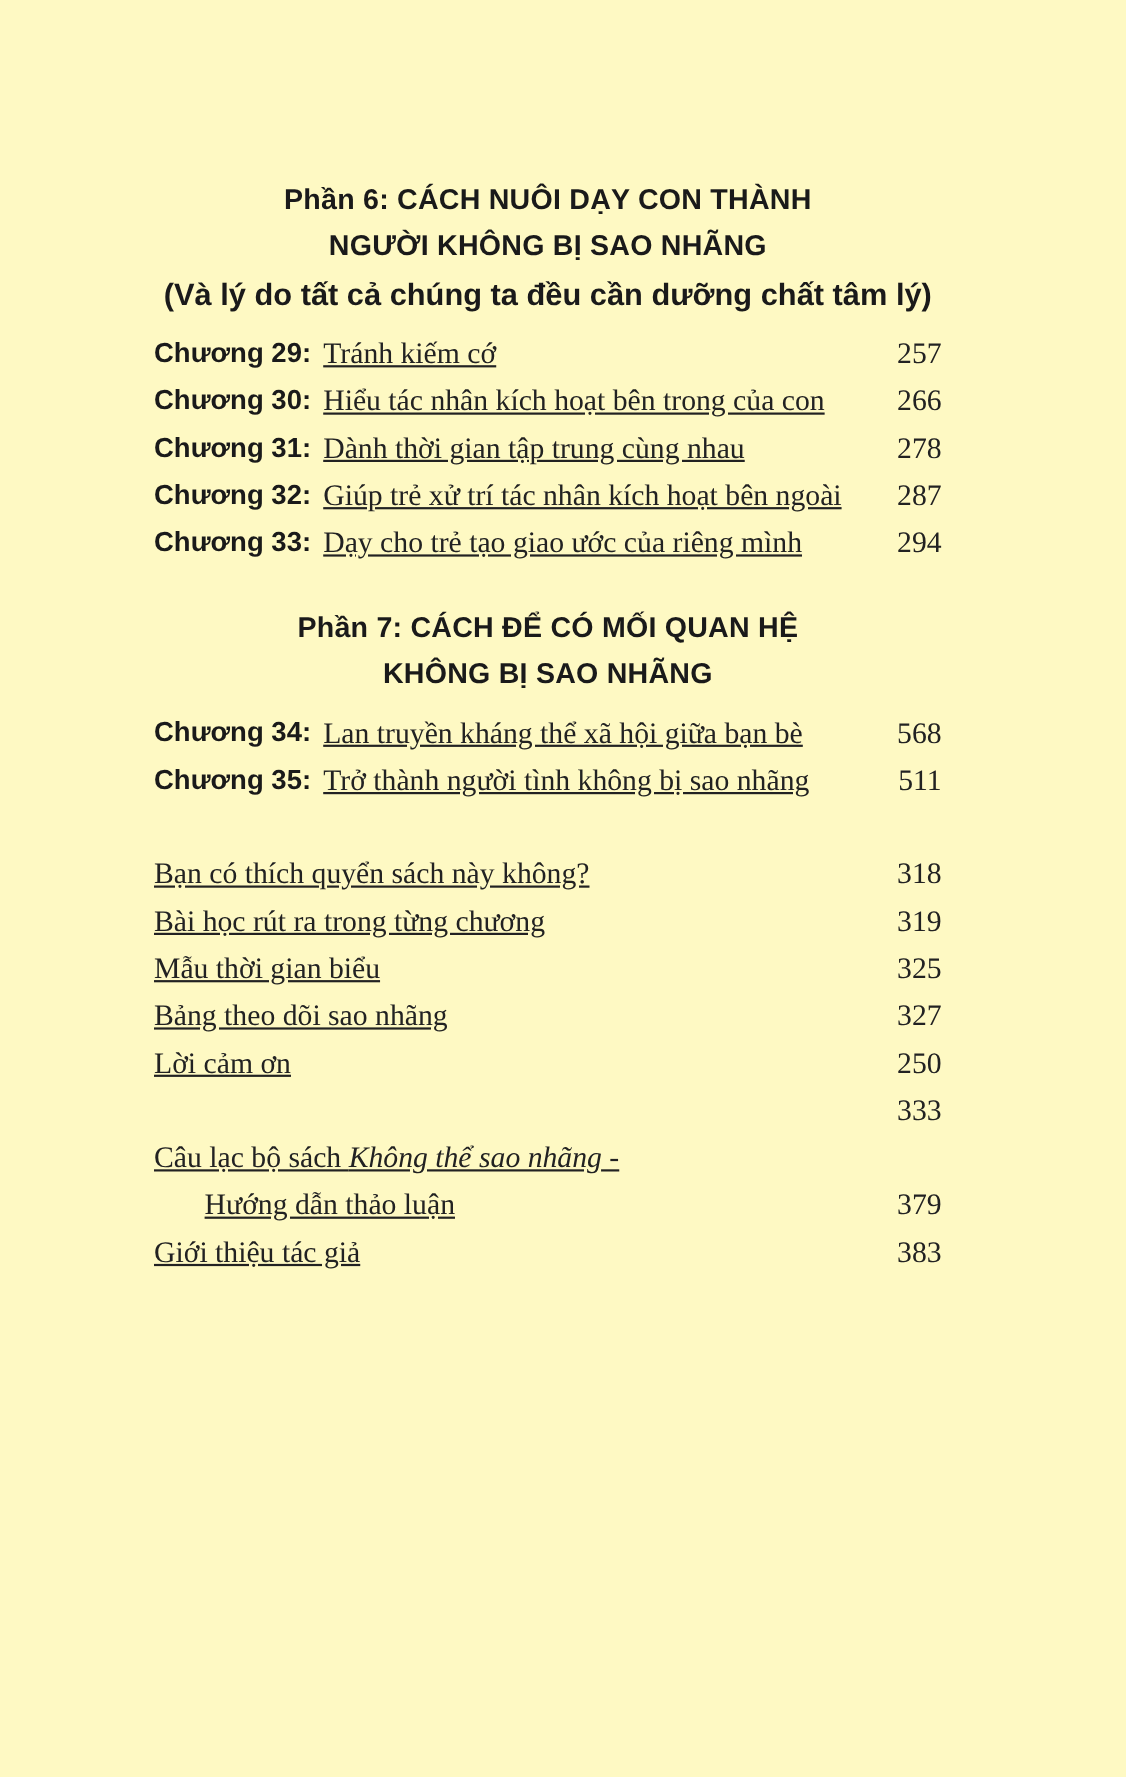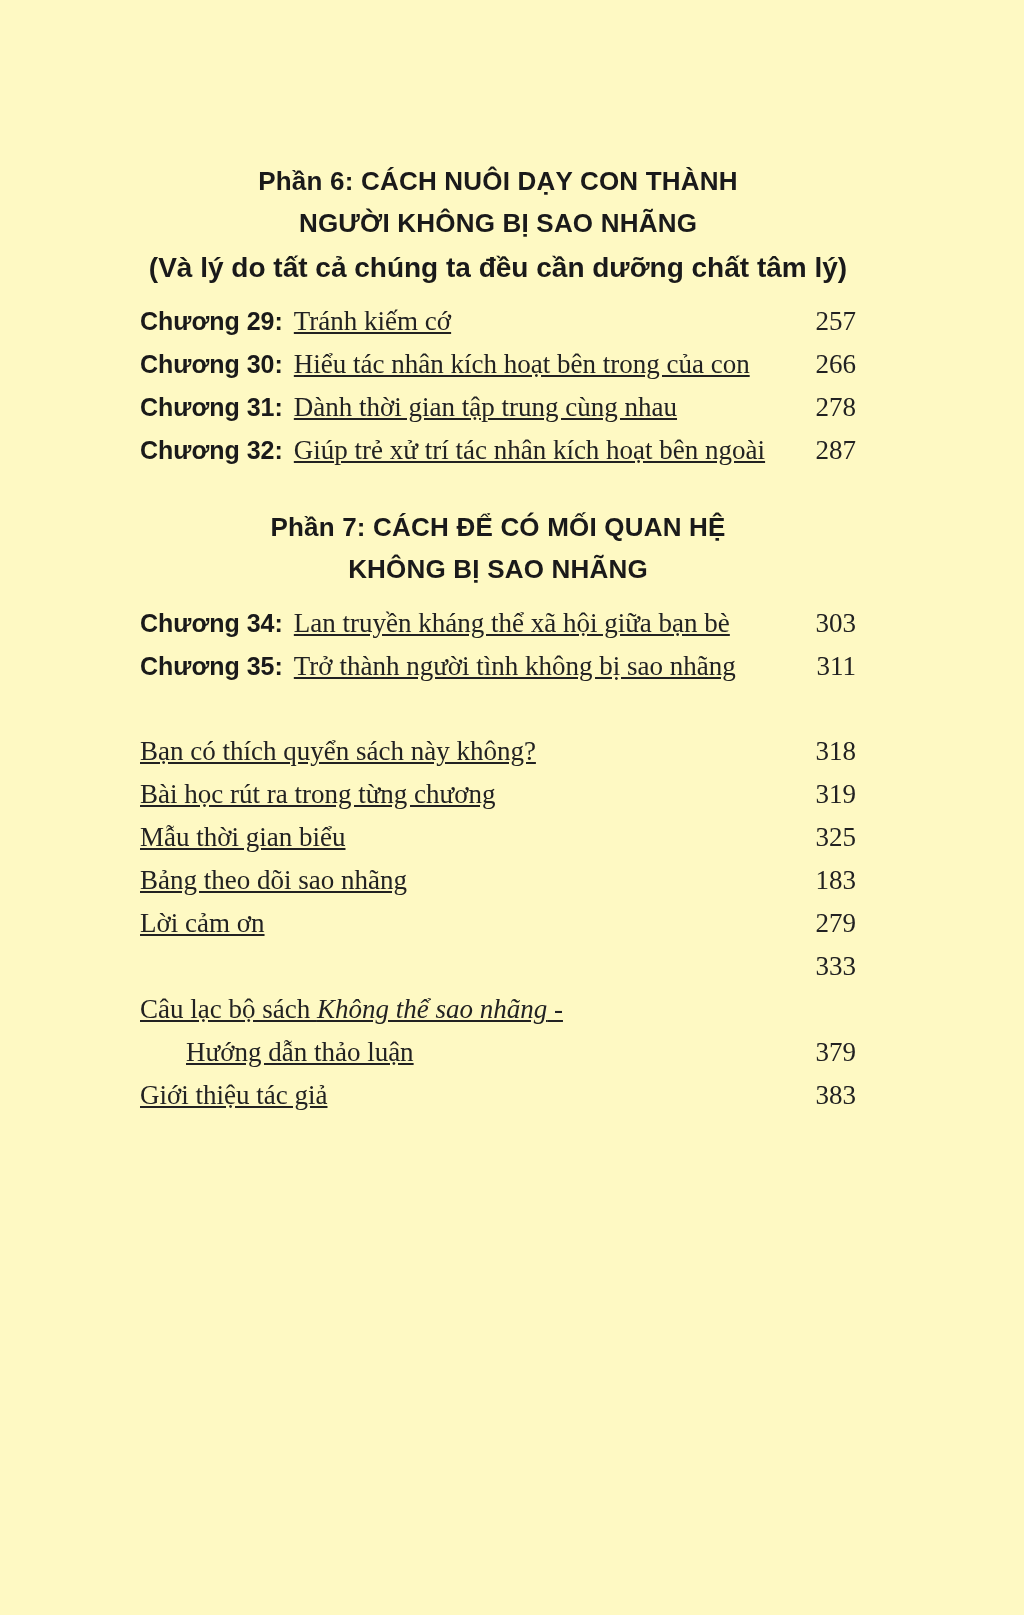--- a/index.html
+++ b/index.html
@@ -84,61 +84,66 @@
       <div class="entry">
         <span class="label">Chương 31:</span>
         <span class="title">Dành thời gian tập trung cùng nhau</span>
         <span class="page-num">278</span>
       </div>
       <div class="entry">
         <span class="label">Chương 32:</span>
         <span class="title">Giúp trẻ xử trí tác nhân kích hoạt bên ngoài</span>
         <span class="page-num">287</span>
       </div>
+      <div class="entry">
+        <span class="label">Chương 33:</span>
+        <span class="title">Dạy cho trẻ tạo giao ước của riêng mình</span>
+        <span class="page-num">294</span>
+      </div>
     </div>
   </div>
 
   <div class="section section-part7">
     <div class="heading-line">Phần 7: CÁCH ĐỂ CÓ MỐI QUAN HỆ</div>
     <div class="heading-line">KHÔNG BỊ SAO NHÃNG</div>
 
     <div class="entries">
       <div class="entry">
         <span class="label">Chương 34:</span>
         <span class="title">Lan truyền kháng thể xã hội giữa bạn bè</span>
-        <span class="page-num">303</span>
+        <span class="page-num">568</span>
       </div>
       <div class="entry">
         <span class="label">Chương 35:</span>
         <span class="title">Trở thành người tình không bị sao nhãng</span>
-        <span class="page-num">311</span>
+        <span class="page-num">511</span>
       </div>
     </div>
   </div>
 
   <div class="section backmatter">
     <div class="entry">
       <span class="title">Bạn có thích quyển sách này không?</span>
       <span class="page-num">318</span>
     </div>
     <div class="entry">
       <span class="title">Bài học rút ra trong từng chương</span>
       <span class="page-num">319</span>
     </div>
     <div class="entry">
       <span class="title">Mẫu thời gian biểu</span>
       <span class="page-num">325</span>
     </div>
     <div class="entry">
       <span class="title">Bảng theo dõi sao nhãng</span>
-      <span class="page-num">183</span>
+      <span class="page-num">327</span>
     </div>
     <div class="entry">
       <span class="title">Lời cảm ơn</span>
-      <span class="page-num">279</span>
+      <span class="page-num">250</span>
     </div>
     <div class="entry">
       <span class="page-num">333</span>
     </div>
 
     <div class="entry">
       <span class="title"><span>Câu lạc bộ sách </span><span class="italic">Không thể sao nhãng</span><span> -</span></span>
     </div>
 
     <div class="entry indent">

